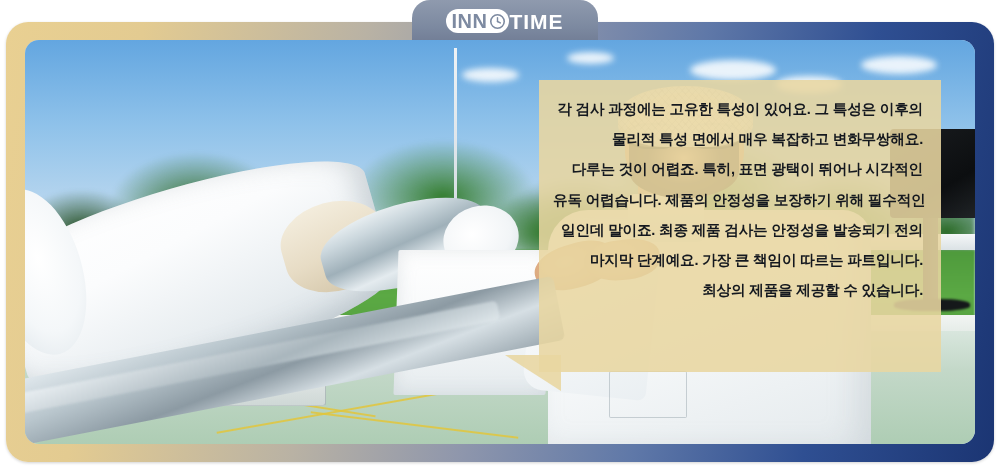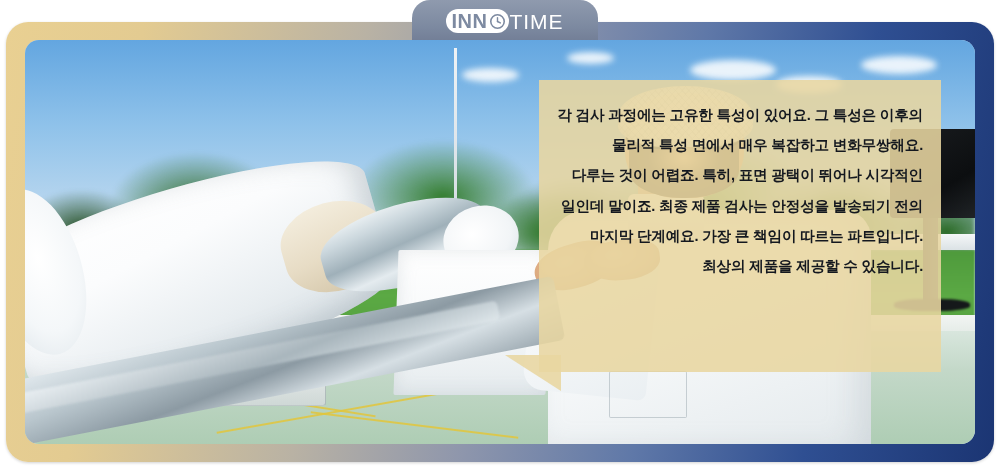--- a/index.html
+++ b/index.html
@@ -73,21 +73,21 @@
   .logo-inn .t {
     font-weight: 800;
     font-size: 20px;
     letter-spacing: 0.5px;
     color: #7d8aa1;
     line-height: 1;
   }
   .logo-clock { display: block; }
   .logo-time {
     margin-left: 0;
-    font-weight: 400;
+    font-weight: 700;
     font-size: 21px;
     letter-spacing: 1px;
     color: #ffffff;
     line-height: 1;
   }
 
   
   .photo-wrap {
     position: absolute;
     left: 25px;
@@ -464,21 +464,21 @@
     border-right: 56px solid rgba(232, 214, 160, 0.88);
     border-bottom: 36px solid transparent;
     z-index: 5;
   }
   .bubble-text {
     position: absolute;
     left: 0;
     top: 0;
     width: 100%;
     height: 100%;
-    padding: 20px 18px 0 14px;
+    padding: 14px 18px 0 14px;
     box-sizing: border-box;
     text-align: right;
     color: #14181f;
     font-weight: 700;
     font-size: 14.6px;
     line-height: 30.2px;
     letter-spacing: -0.2px;
     font-family: "Liberation Sans", "DejaVu Sans", sans-serif;
   }
   .bubble-text .ln { display: block; white-space: nowrap; }
@@ -550,20 +550,21 @@
       <div class="rail2"></div>
     </div>
   </div>
 
   <div class="bubble-tail"></div>
   <div class="bubble">
     <div class="bubble-text">
       <span class="ln">각 검사 과정에는 고유한 특성이 있어요.  그 특성은 이후의</span>
       <span class="ln">물리적 특성 면에서 매우 복잡하고 변화무쌍해요.</span>
       <span class="ln">다루는 것이 어렵죠. 특히, 표면 광택이 뛰어나 시각적인</span>
+      <span class="ln">유독 어렵습니다. 제품의 안정성을 보장하기 위해 필수적인</span>
       <span class="ln">일인데 말이죠. 최종 제품 검사는 안정성을 발송되기 전의</span>
       <span class="ln">마지막 단계예요. 가장 큰 책임이 따르는 파트입니다.</span>
       <span class="ln">최상의 제품을 제공할 수 있습니다.</span>
     </div>
   </div>
 
   <div class="logo-tab">
     <div class="logo-lockup">
       <span class="logo-inn">
         <span class="t">INN</span>

